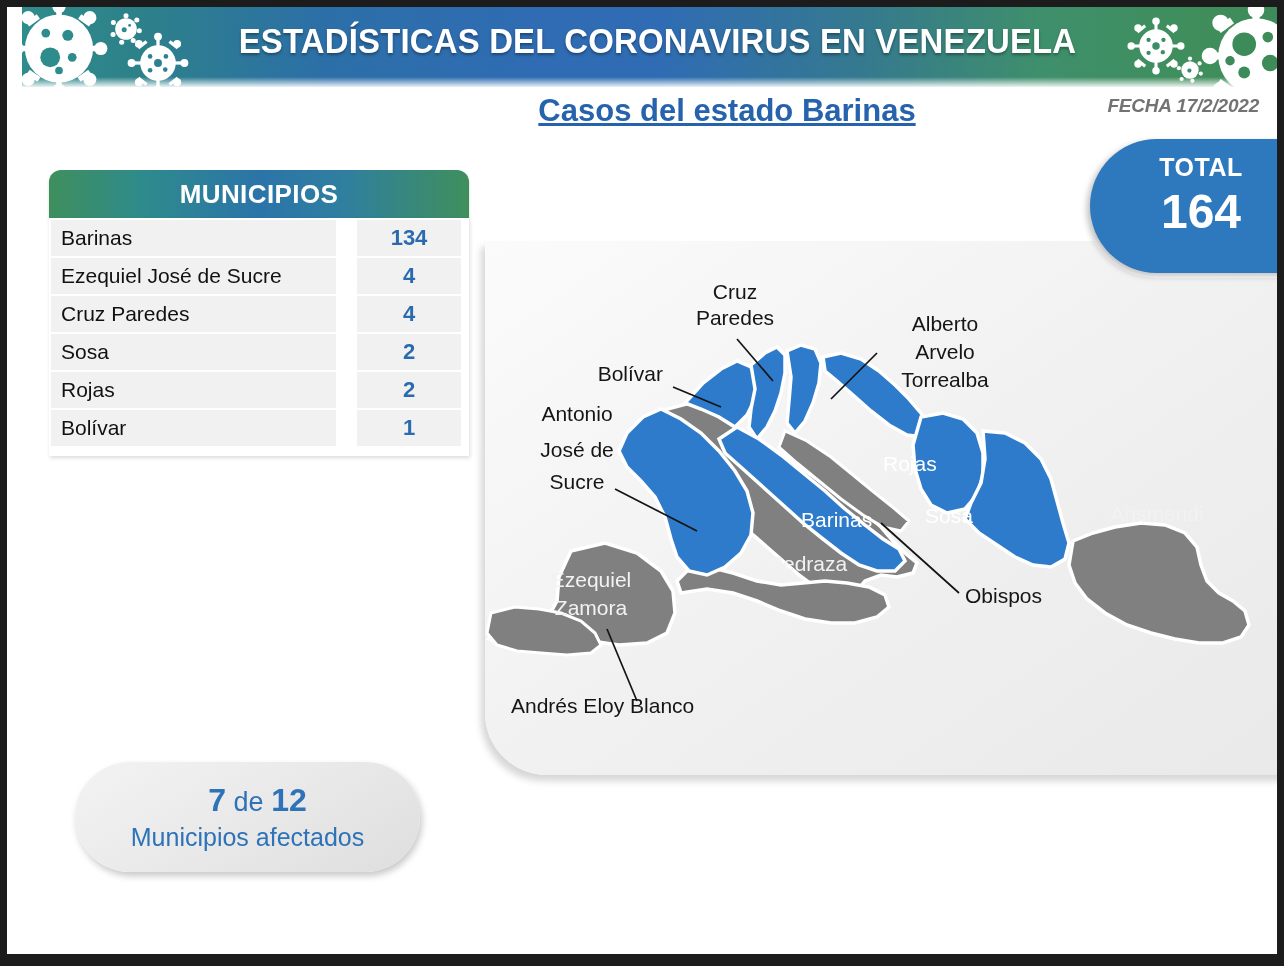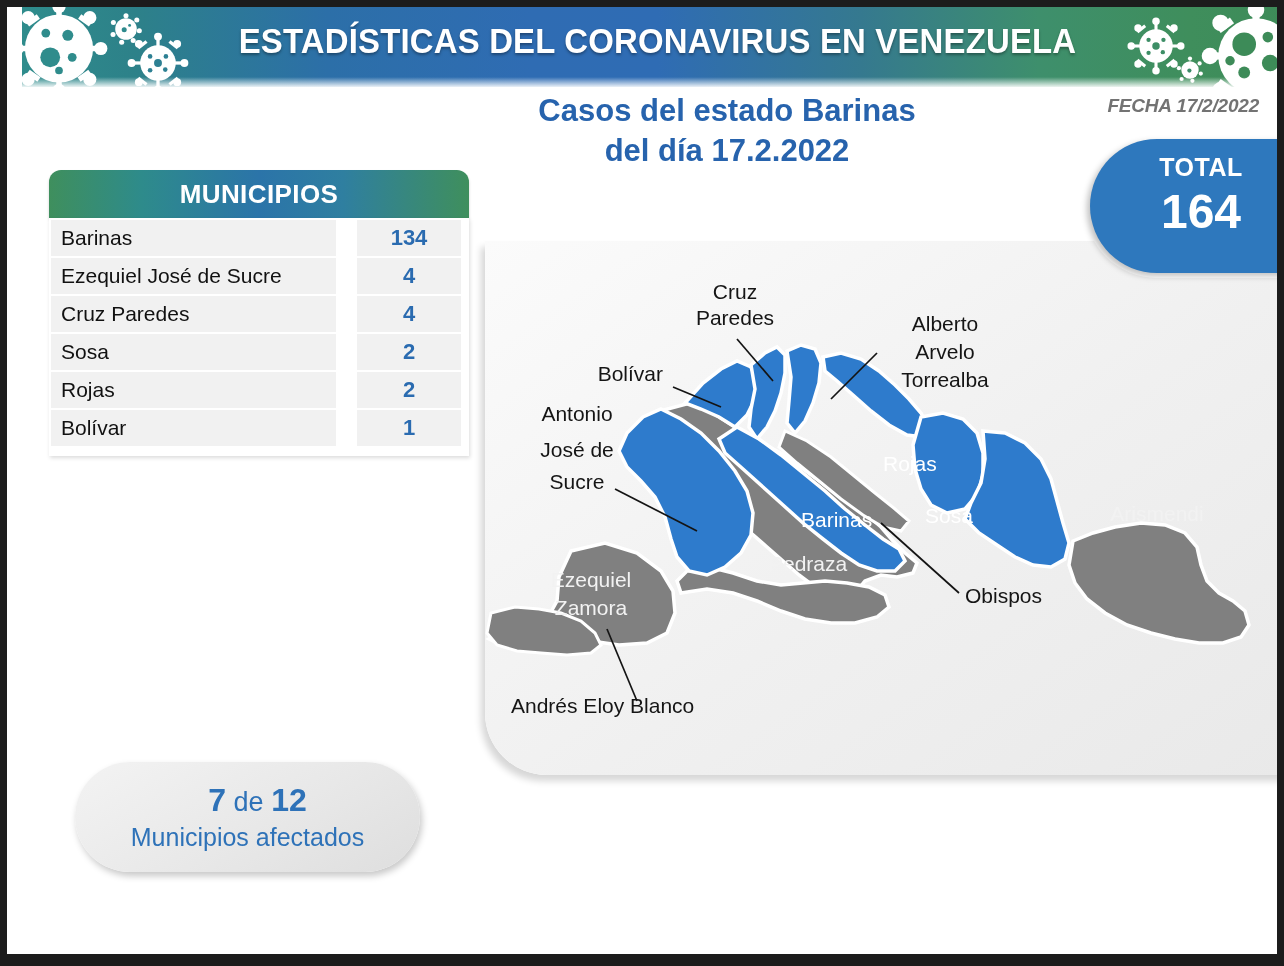--- a/index.html
+++ b/index.html
@@ -38,21 +38,21 @@
     position:absolute; left:0; right:0; bottom:0; height:10px;
     background:linear-gradient(180deg, rgba(255,255,255,0) 0%, rgba(255,255,255,.9) 100%);
     z-index:5;
   }
   .virus{ position:absolute; z-index:2; }
   
   .subtitle{
     position:absolute; left:470px; top:84px; width:500px;
     text-align:center;
     color:#2763ad;
-    font-size:31px; font-weight:bold; line-height:1.3;
+    font-size:31px; font-weight:bold; line-height:1.3;text-decoration:underline;
   }
   .fecha{
     position:absolute; right:18px; top:88px;
     font-size:19px; font-weight:bold; font-style:italic;
     color:#737373; letter-spacing:-.2px;
   }
   
   .total-badge{
     position:absolute; left:1083px; top:132px;
     width:200px; height:134px;
@@ -292,21 +292,20 @@
           <circle cx="60" cy="34" r="4.5"></circle>
         <circle cx="28" cy="54" r="4"></circle>
       </g>
     </svg>
 
     <div class="banner-fade"></div>
   </div>
 
   <div class="subtitle">
     <div>Casos del estado Barinas</div>
-    <div>del día 17.2.2022</div>
   </div>
   <div class="fecha">FECHA 17/2/2022</div>
 
   <div class="total-badge">
     <div class="total-label">TOTAL</div>
     <div class="total-value">164</div>
   </div>
 
   <div class="table-wrap">
     <div class="table-head">MUNICIPIOS</div>

